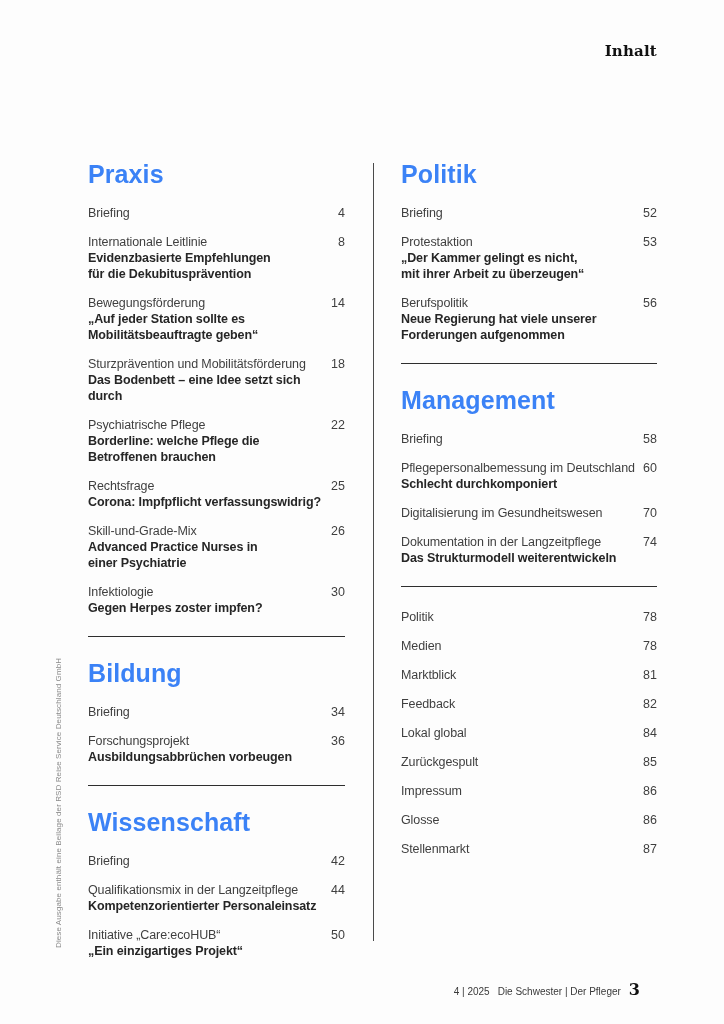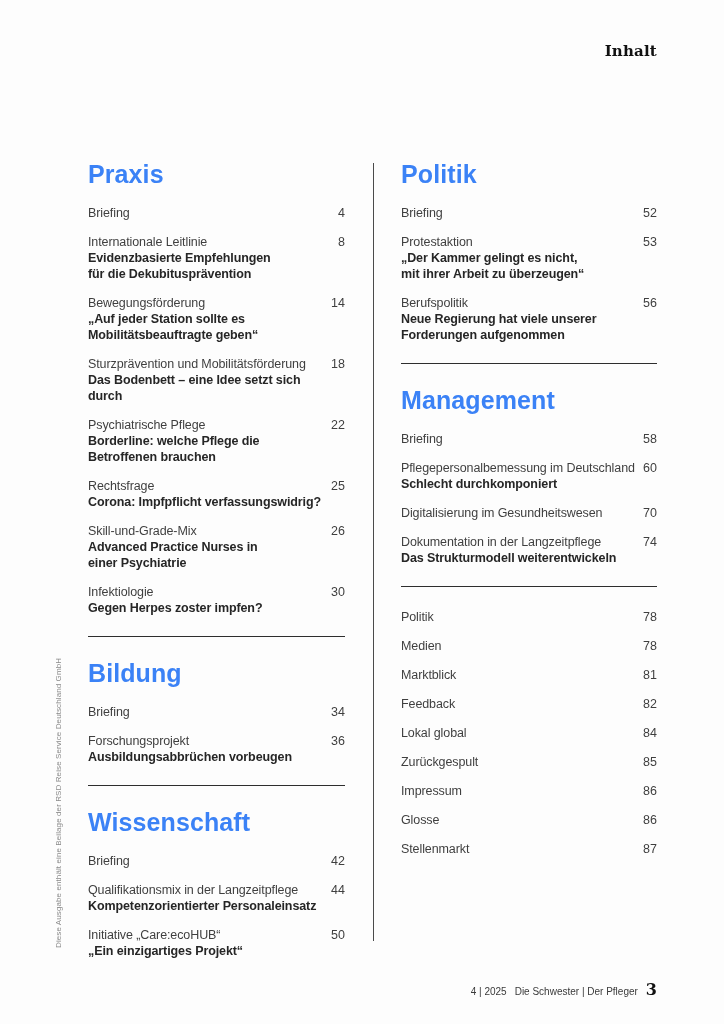--- a/index.html
+++ b/index.html
@@ -47,21 +47,21 @@
     font-weight:bold; color:#262626; white-space:pre-line;
     letter-spacing:-.1px;
   }
   .side-note {
     position:absolute; left:54px; top:948px; width:292px;
     transform:rotate(-90deg); transform-origin:left top;
     font-size:8px; color:#8a8a8a; letter-spacing:.1px;
     white-space:nowrap;
   }
   .footer {
-    position:absolute; right:67px; bottom:25px;
+    position:absolute; right:84px; bottom:25px;
     font-size:10px; color:#3a3a3a;
     display:flex; align-items:baseline; gap:8px;
   }
   .footer .pageno {
     font-weight:bold; font-size:16px; color:#111;
     font-family:"DejaVu Serif","Liberation Serif",serif;
   }
 </style>
 </head>
 <body>

